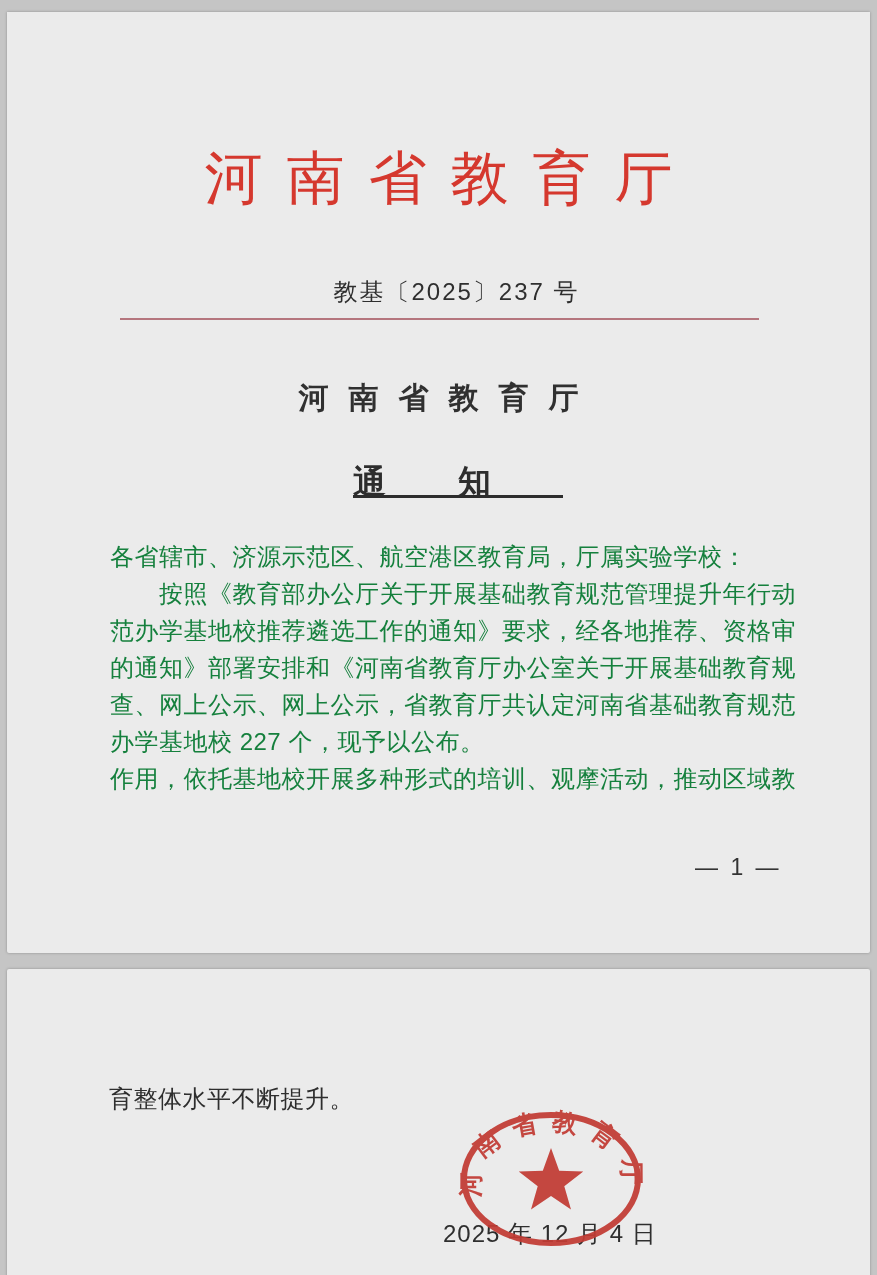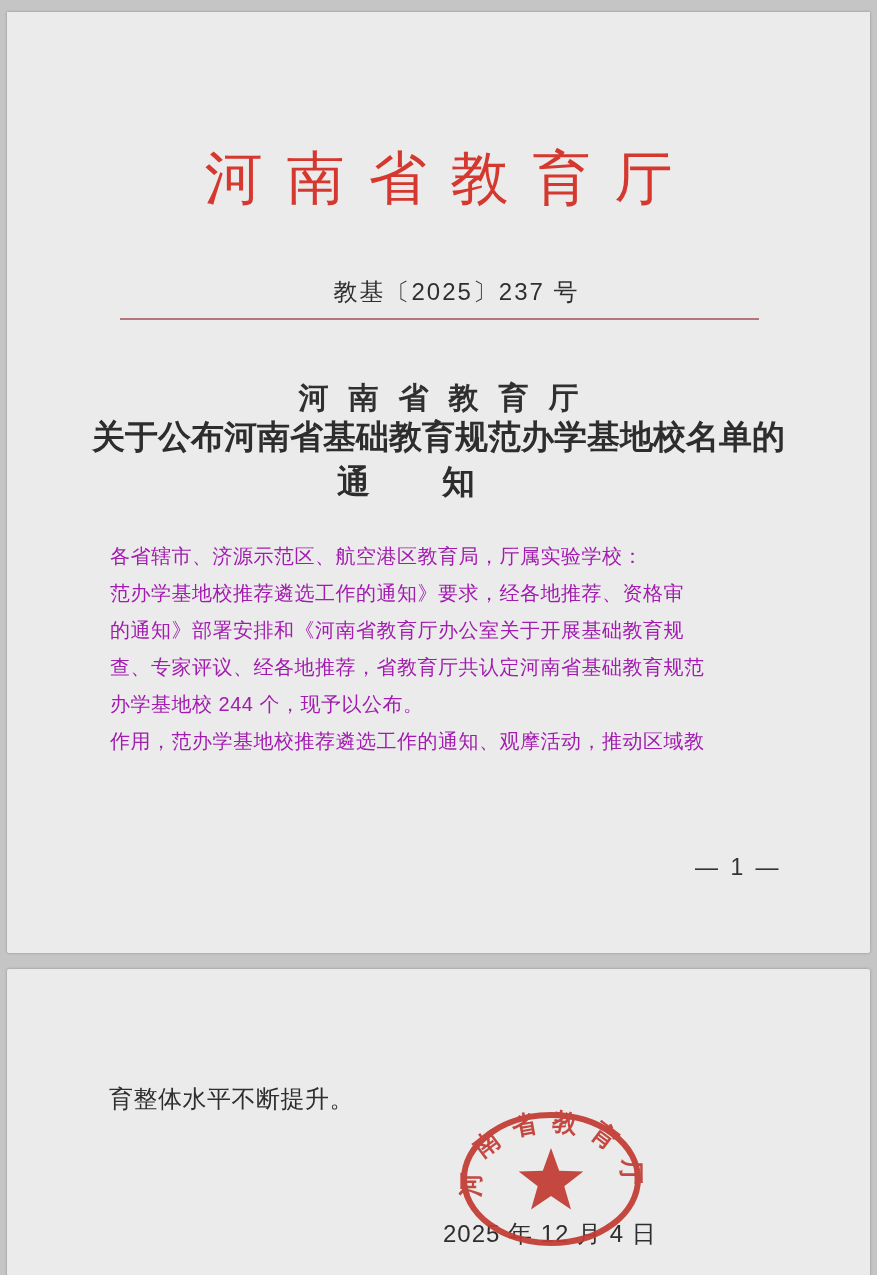--- a/index.html
+++ b/index.html
@@ -43,28 +43,29 @@
     text-align:center; white-space:nowrap;
     font-size:30px; font-weight:600; color:#303030;
     letter-spacing:20px; text-indent:20px;
   }
   .title-line2 {
     position:absolute; top:403px; left:0; width:100%;
     text-align:center; white-space:nowrap;
     font-size:33px; font-weight:600; color:#2d2d2d;
   }
   .title-line3 {
-    position:absolute; top:448px; left:330px;
+    position:absolute; top:448px; left:346px;
     white-space:nowrap;
     font-size:33px; font-weight:600; color:#2d2d2d;
     letter-spacing:72px;
+    text-decoration:underline;
   }
   .body-block {
     position:absolute; top:526px; left:103px; width:682px;
-    font-size:20px; color:#a21caf;
+    font-size:24px; color:#15803d;
   }
   .body-line {
     height:37px; line-height:37px;
     white-space:pre; letter-spacing:0.5px;
   }
   .page-number {
     position:absolute; top:842px; left:688px;
     font-size:23px; color:#333; letter-spacing:3px; white-space:nowrap;
   }
 
@@ -85,29 +86,29 @@
   }
 </style>
 </head>
 <body>
 
 <div class="page" id="page1">
   <div class="agency-header">河南省教育厅</div>
   <div class="doc-number">教基〔2025〕237 号</div>
   <div class="red-divider"></div>
   <div class="title-line1">河南省教育厅</div>
-  <div class="title-line2">关于公布河南省基础教育规范办学基地校名单的</div>
   <div class="title-line3">通知</div>
   <div class="body-block">
     <div class="body-line">各省辖市、济源示范区、航空港区教育局，厅属实验学校：</div>
+    <div class="body-line">　　按照《教育部办公厅关于开展基础教育规范管理提升年行动</div>
     <div class="body-line">范办学基地校推荐遴选工作的通知》要求，经各地推荐、资格审</div>
     <div class="body-line">的通知》部署安排和《河南省教育厅办公室关于开展基础教育规</div>
-    <div class="body-line">查、专家评议、经各地推荐，省教育厅共认定河南省基础教育规范</div>
-    <div class="body-line">办学基地校 244 个，现予以公布。</div>
-    <div class="body-line">作用，范办学基地校推荐遴选工作的通知、观摩活动，推动区域教</div>
+    <div class="body-line">查、网上公示、网上公示，省教育厅共认定河南省基础教育规范</div>
+    <div class="body-line">办学基地校 227 个，现予以公布。</div>
+    <div class="body-line">作用，依托基地校开展多种形式的培训、观摩活动，推动区域教</div>
   </div>
   <div class="page-number">— 1 —</div>
 </div>
 
 <div class="page" id="page2">
   <div class="continuation-line">育整体水平不断提升。</div>
   <div class="seal">
     <svg viewBox="0 0 192 144" width="192" height="144">
       <ellipse cx="96" cy="71" rx="87" ry="64" fill="none" stroke="#c23b34" stroke-width="6"></ellipse>
       <path id="sealArc" d="M 29 88 A 72 48 0 1 1 163 88" fill="none"></path>

